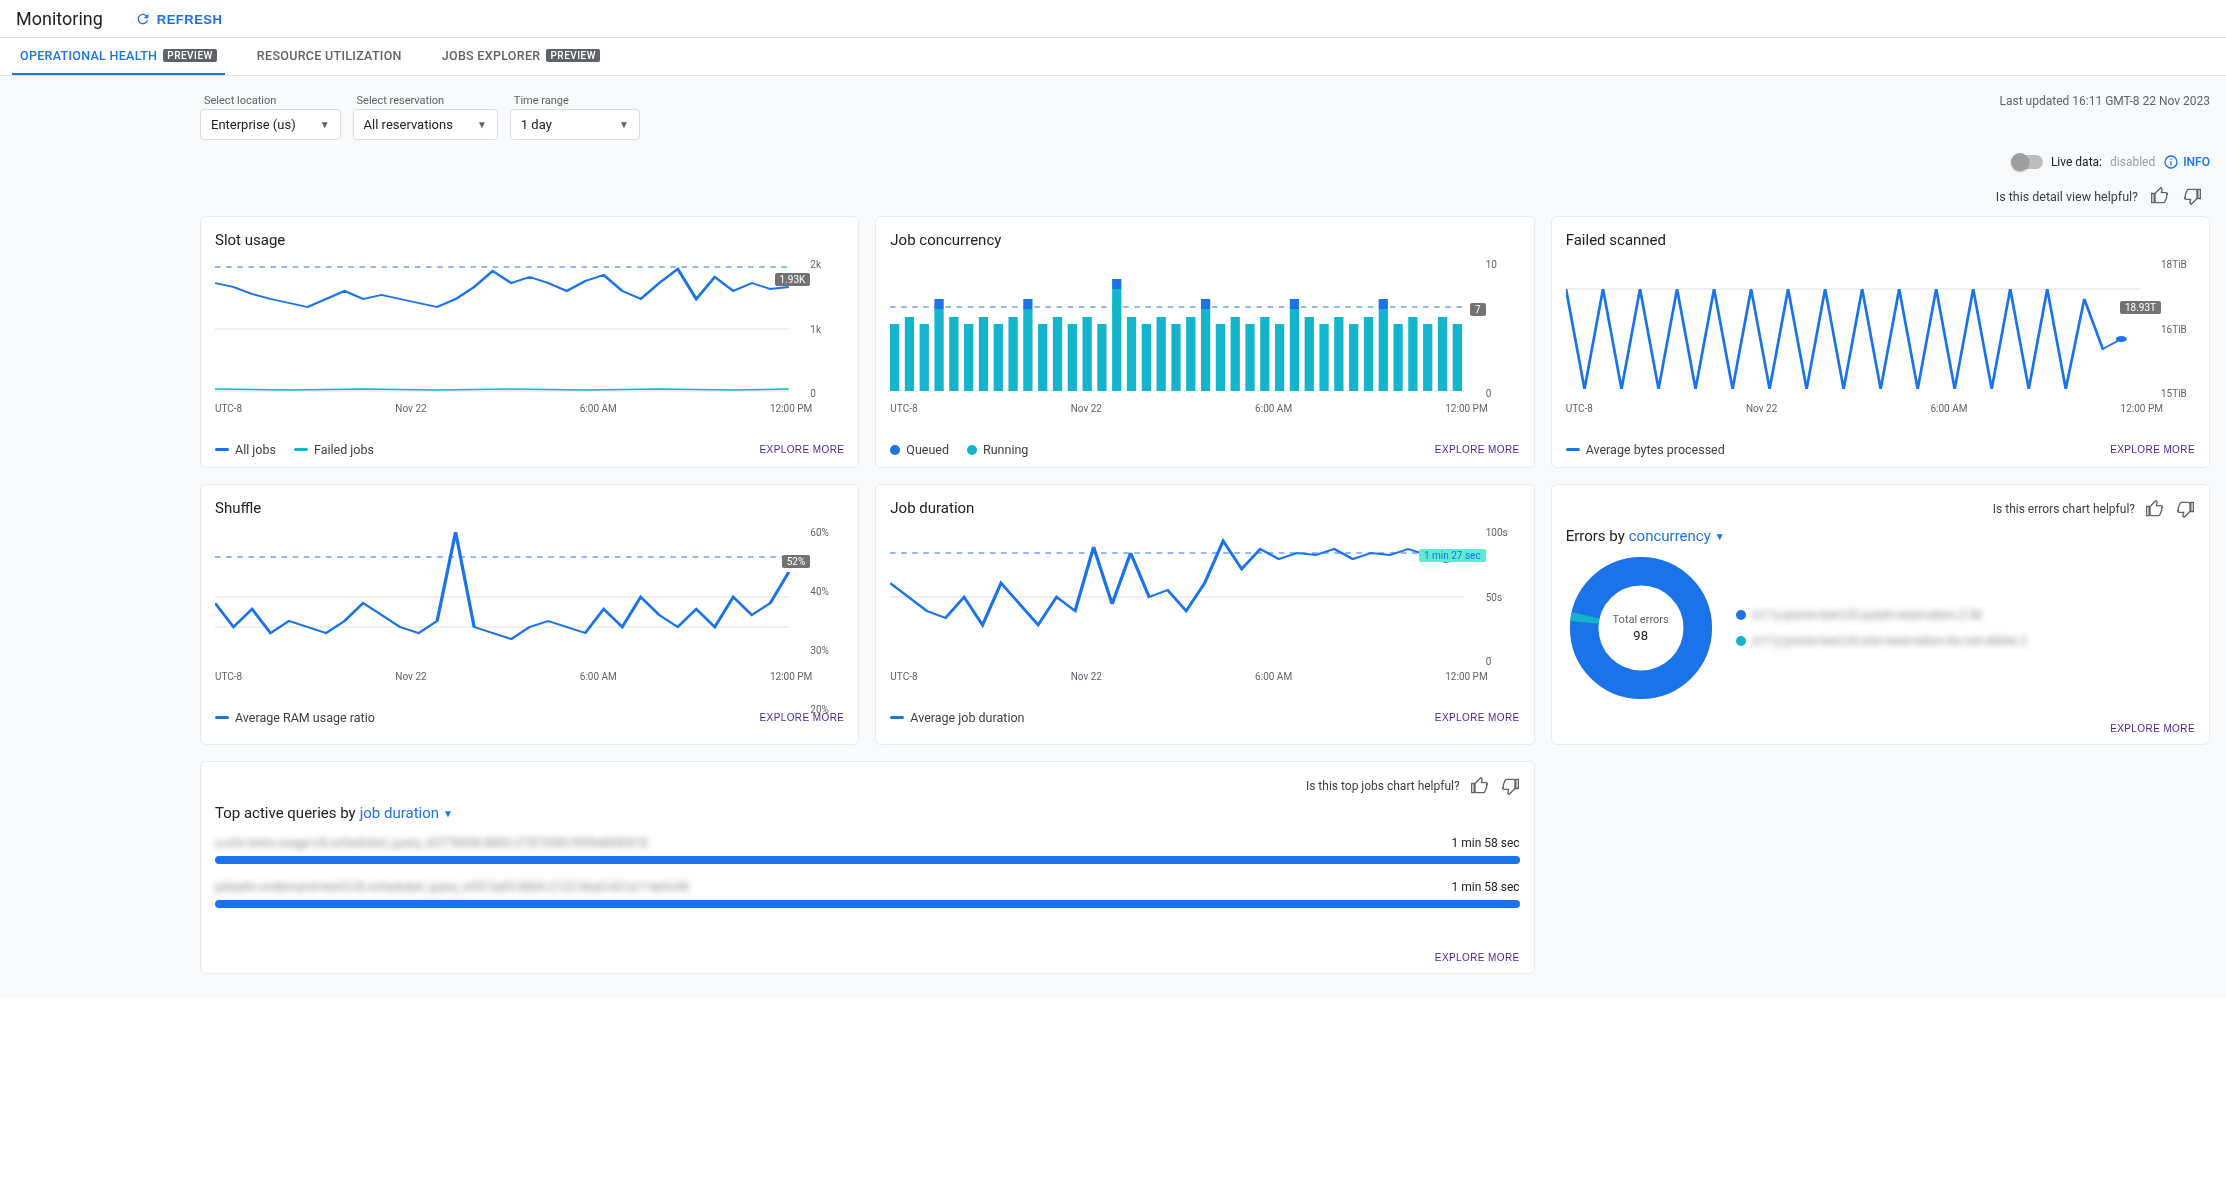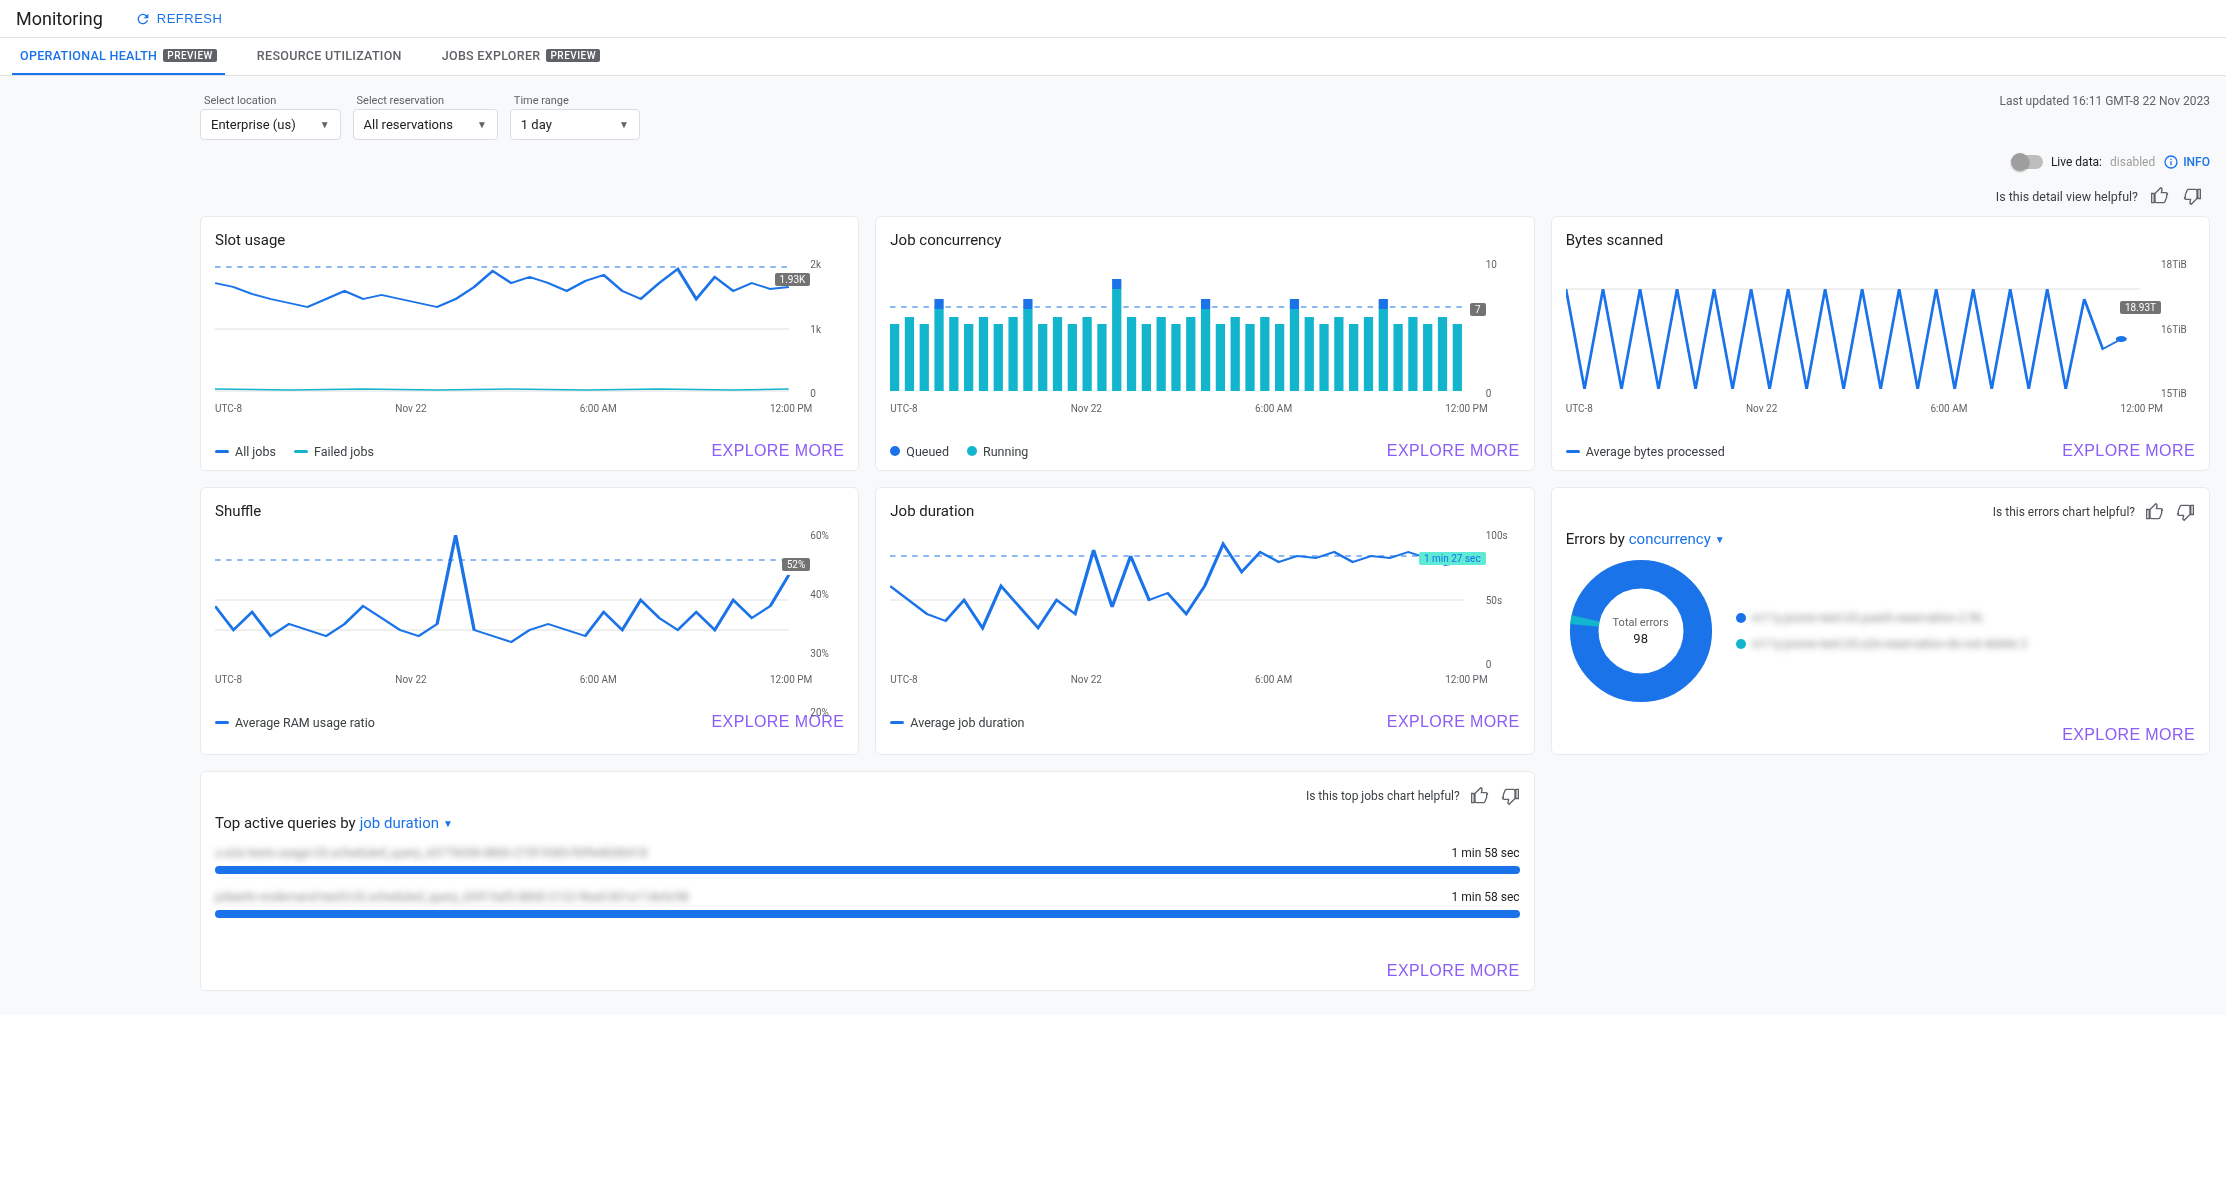--- a/index.html
+++ b/index.html
@@ -1,19 +1,19 @@
 <!DOCTYPE html>
 <html><head>
 <meta charset="utf-8">
 <style>
   * { box-sizing: border-box; margin: 0; padding: 0; }
   body { font-family: "Google Sans", Roboto, Arial, sans-serif; font-size: 13px; color: #202124; background: #fff; }
   .header { display: flex; align-items: center; padding: 8px 16px; border-bottom: 1px solid #e0e0e0; }
   .header h1 { font-size: 18px; font-weight: 400; margin-right: 32px; }
-  .refresh-btn { display: flex; align-items: flex-start; gap: 6px; color: #1a73e8; background: none; border: none; font-size: 13px; font-weight: 400; letter-spacing: .5px; cursor: pointer; }
+  .refresh-btn { display: flex; align-items: flex-end; gap: 6px; color: #1a73e8; background: none; border: none; font-size: 13px; font-weight: 700; letter-spacing: .5px; cursor: pointer; }
   .refresh-btn svg { width: 16px; height: 16px; fill: #1a73e8; }
   .tabs { display: flex; border-bottom: 1px solid #e0e0e0; padding: 0 12px; }
   .tab { padding: 10px 8px; font-size: 12.5px; font-weight: 500; color: #5f6368; letter-spacing: .3px; cursor: pointer; display: flex; align-items: center; gap: 6px; margin-right: 24px; border-bottom: 2px solid transparent; }
   .tab.active { color: #1a73e8; border-bottom-color: #1a73e8; }
   .badge { background: #5f6368; color: #fff; font-size: 10px; padding: 1px 4px; border-radius: 2px; letter-spacing: .5px; }
   .controls-row { display: flex; align-items: flex-start; padding: 18px 16px 12px 200px; background: #f8f9fa; gap: 12px; }
   .select-wrap { display: flex; flex-direction: column; }
   .select-label { font-size: 11px; color: #5f6368; margin: 0 0 2px 4px; }
   .select-box { border: 1px solid #dadce0; background: #fff; border-radius: 4px; padding: 7px 10px; font-size: 13px; display: flex; align-items: center; justify-content: space-between; gap: 24px; cursor: pointer; min-width: 130px; }
   .select-box .caret { font-size: 10px; color: #5f6368; }
@@ -35,21 +35,21 @@
   .chart-area svg { width: 100%; height: 100%; }
   .x-labels { display: flex; justify-content: space-between; font-size: 10px; color: #5f6368; margin-top: 4px; padding-right: 32px; }
   .y-labels { position: absolute; right: 0; top: 0; bottom: 0; width: 34px; display: flex; flex-direction: column; justify-content: space-between; font-size: 10px; color: #5f6368; text-align: left; gap: 48px; }
   .floating-badge { position: absolute; background: #737373; color: #fff; font-size: 10px; padding: 1px 5px; border-radius: 2px; }
   .floating-badge.light { background: #5eead4; color: #1a73e8; text-align: right; }
   .card-footer { display: flex; align-items: center; justify-content: space-between; margin-top: 28px; }
   .legend { display: flex; gap: 18px; font-size: 12.5px; color: #3c4043; }
   .legend-item { display: flex; align-items: center; gap: 6px; }
   .leg-dot { width: 10px; height: 10px; border-radius: 50%; }
   .leg-line { width: 14px; height: 3px; border-radius: 2px; }
-  .explore { color: #8b5cf6; font-weight: 500; font-size: 16px; letter-spacing: .4px; cursor: pointer; background:none; border:none; }
+  .explore { color: #4c1d95; font-weight: 500; font-size: 10px; letter-spacing: .4px; cursor: pointer; background:none; border:none; }
   .donut-wrap { display: flex; gap: 20px; align-items: center; }
   .donut-center { font-size: 11px; text-align: center; color: #5f6368; }
   .donut-center .big { font-size: 13px; color: #202124; margin-top: 2px; }
   .donut-legend { display: flex; flex-direction: column; gap: 12px; font-size: 12px; }
   .blur { filter: blur(3px); color: #888; }
   .errors-feedback { display:flex; justify-content:flex-end; gap:10px; align-items:center; font-size:12px; color:#3c4043; margin-bottom:8px; }
   .errors-title { font-size: 15px; display:flex; align-items:center; gap:4px; margin-bottom:8px;}
   .link-drop { color:#1a73e8; cursor:pointer; display:flex; align-items:center; gap:4px;}
   .top-card { grid-column: 1 / span 2; }
   .top-feedback { display:flex; justify-content:flex-end; gap:10px; align-items:center; font-size:12px; color:#3c4043; margin-bottom:8px;}
@@ -251,21 +251,21 @@
           <div class="legend-item">
               <span class="leg-dot" style="background:#12b5cb"></span>
               <span>Running</span>
             </div>
         </div>
         <button class="explore">EXPLORE MORE</button>
       </div>
     </div>
 
     <div class="card">
-      <div class="card-title">Bytes scanned</div>
+      <div class="card-title">Failed scanned</div>
       <div class="chart-area">
         <div class="y-labels">
           <span>18TiB</span>
           <span>16TiB</span>
           <span>15TiB</span>
         </div>
         <div class="floating-badge" style="top:42px; right:34px;">18.93T</div>
         <svg viewBox="0 0 340 140" preserveAspectRatio="none">
           <line x1="0" y1="30" x2="310" y2="30" stroke="#e0e0e0" stroke-width="1"></line>
           <polyline fill="none" stroke="#1a73e8" stroke-width="1.5" points="0,30 10,130 20,30 30,130 40,30 50,130 60,30 70,130 80,30 90,130 100,30 110,130 120,30 130,130 140,30 150,130 160,30 170,130 180,30 190,130 200,30 210,130 220,30 230,130 240,30 250,130 260,30 270,130 280,40 290,90 300,80"></polyline>

